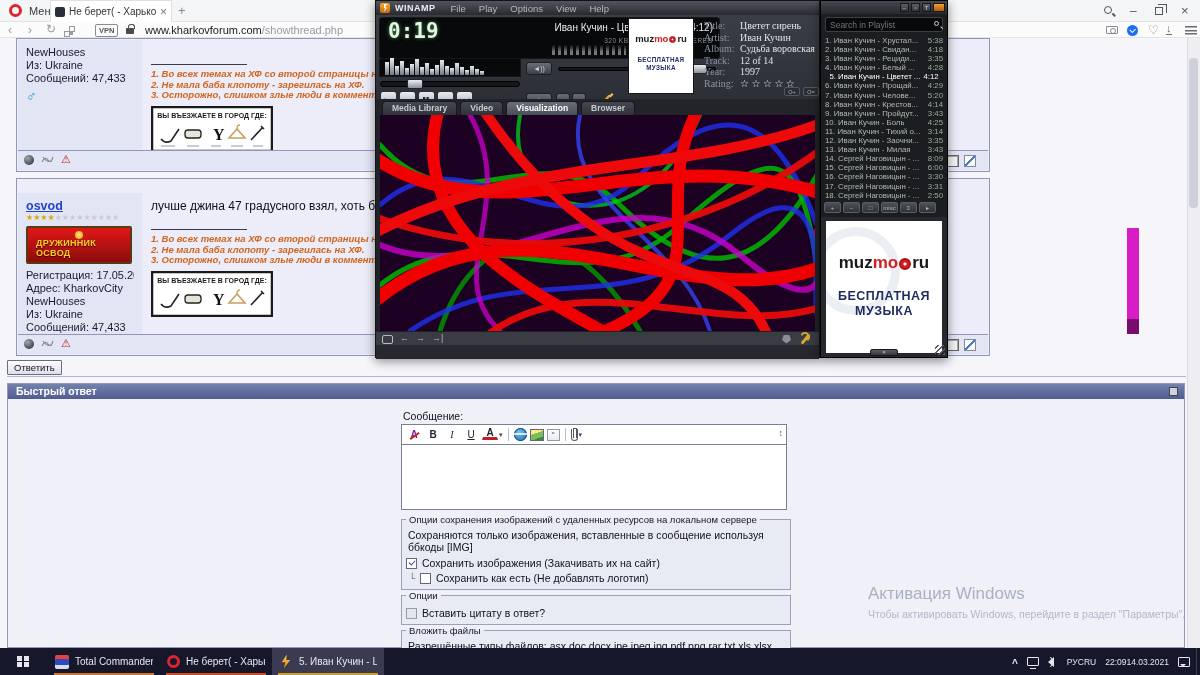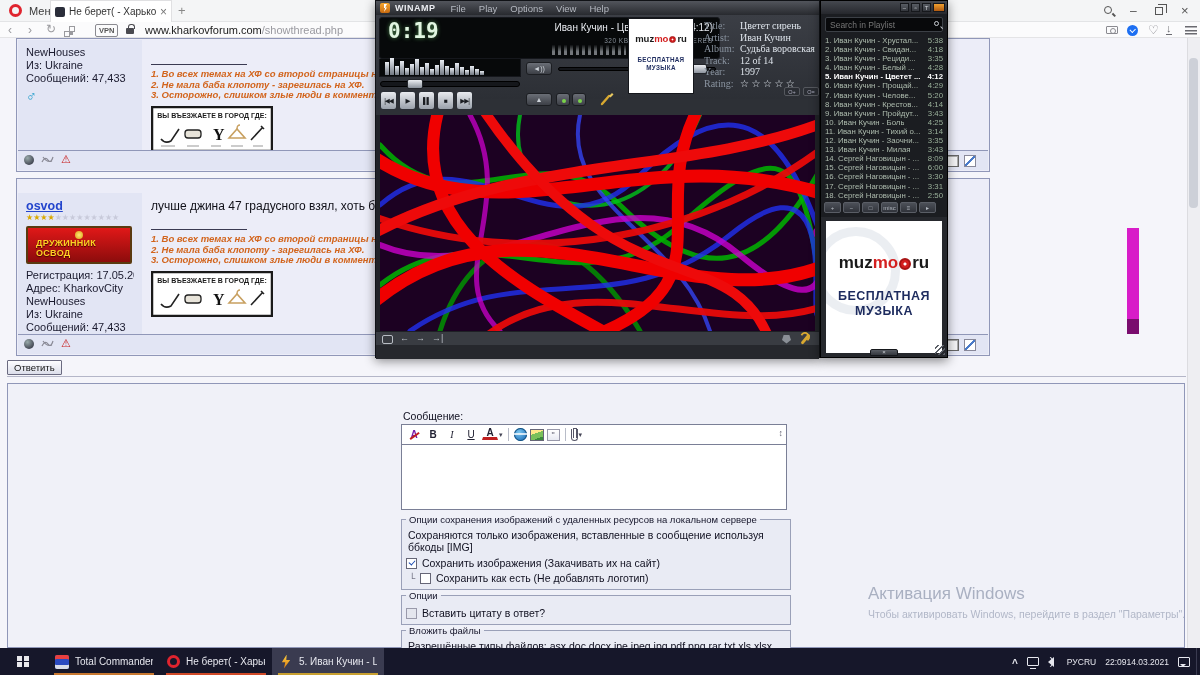--- a/index.html
+++ b/index.html
@@ -203,21 +203,21 @@
   .pl-ctls{position:absolute;right:2px;top:2px;display:flex;gap:2px;}
   .pl-ctl{width:9px;height:9px;background:linear-gradient(#595d64,#34373d);border:1px solid #16181c;color:#cfd3d8;font-size:6px;text-align:center;line-height:8px;}
   .pl-ctl.orange{background:linear-gradient(#f0a030,#b05a10);width:12px;}
   .pl-search{position:absolute;left:4px;top:16px;width:118px;height:15px;background:#08090b;border:1px solid #3c4046;border-radius:2px;color:#9aa0a8;font-size:8.5px;padding:0 14px 0 4px;font-family:"Liberation Sans",sans-serif;}
   .pl-mag{position:absolute;right:8px;top:20px;width:5px;height:5px;border:1.3px solid #c8ccd2;border-radius:50%;}
   .pl-mag::after{content:"";position:absolute;left:4.5px;top:4.5px;width:3px;height:1.3px;background:#c8ccd2;transform:rotate(45deg);}
   .pl-list{position:absolute;left:2px;right:2px;top:35px;height:164px;overflow:hidden;}
   .pl-row{display:flex;justify-content:space-between;font-size:7.8px;line-height:9.1px;color:#aebcae;padding:0 2px;white-space:nowrap;}
   .pl-row .pl-t{overflow:hidden;}
   .pl-row .pl-time{color:#9ab09a;margin-left:3px;}
-  .pl-row.current{color:#fff;font-weight:bold;}
+  .pl-row.current{color:#fff;font-weight:normal;justify-content:center;}
   .pl-row.current .pl-time{color:#fff;}
   .pl-btns{position:absolute;left:3px;top:201px;display:flex;gap:2px;}
   .pl-btn{width:17px;height:11px;background:linear-gradient(#4c5058,#30333a);border:1px solid #5a5e66;border-radius:2px;color:#b4bac2;font-size:6px;text-align:center;line-height:10px;}
   .art-win{position:absolute;left:0;right:0;top:216px;bottom:0;background:#26282d;}
   .art-big{position:absolute;left:5px;top:4px;width:116px;height:132px;background:#fff;text-align:center;overflow:hidden;}
   .art-big::before{content:"";position:absolute;left:-14px;top:6px;width:70px;height:70px;border:9px solid rgba(190,198,212,.3);border-radius:50%;}
   .art-big .brand{font-size:17px;font-weight:bold;margin-top:32px;position:relative;}
   .art-big .brand .hp{width:12px;height:12px;border-width:2px;vertical-align:-2px;}
   .art-lines-big{position:relative;font-size:12.5px;font-weight:bold;color:#1d2b5e;line-height:15px;margin-top:16px;letter-spacing:.5px;}
   .art-tab{position:absolute;left:50%;margin-left:-14px;bottom:1px;width:28px;height:7px;background:linear-gradient(#595d64,#34373d);border:1px solid #16181c;border-radius:2px 2px 0 0;color:#cfd3d8;font-size:6px;line-height:5px;text-align:center;}
@@ -396,20 +396,24 @@
           </div>
         </div>
       </div>
 
       <div class="img-strip"></div>
 
       <button class="fbtn reply-btn">Ответить</button>
       <div class="page-hr"></div>
 
       <div class="qr">
+        <div class="qr-head">
+          <span>Быстрый ответ</span>
+          <span class="qr-collapse"></span>
+        </div>
         <div class="qr-form">
           <div class="msg-label">Сообщение:</div>
           <div class="ed-toolbar">
             <span class="tbtn rm">A</span>
             <span class="tbtn b">B</span>
             <span class="tbtn i">I</span>
             <span class="tbtn u">U</span>
             <span class="tbtn col">A</span>
             <span class="tb-caret">▾</span>
             <span class="tb-sep"></span>
@@ -570,20 +574,27 @@
             <span class="meta-l">Rating:</span>
             <span class="meta-v">☆ ☆ ☆ ☆ ☆</span>
           </div>
         </div>
       <div class="meta-btns">
 
       <span class="mb">O+</span>
           <span class="mb">O=</span>
         </div>
     </div>
+    <div class="wa-tabs">
+
+    <span class="wa-tab"><span>Media Library</span></span>
+        <span class="wa-tab"><span>Video</span></span>
+        <span class="wa-tab current"><span>Visualization</span></span>
+        <span class="wa-tab"><span>Browser</span></span>
+      </div>
     <div class="wa-vis">
       <svg width="437" height="216" viewBox="0 0 437 216" preserveAspectRatio="none">
         <rect width="437" height="216" fill="#1c0122"></rect>
         <g fill="none" stroke-linecap="round">
           <path d="M0,30 C80,120 160,10 240,90 S380,160 437,60" stroke="#00b400" stroke-width="5" opacity=".85"></path>
           <path d="M0,170 C100,90 200,200 300,110 S420,40 437,150" stroke="#00b400" stroke-width="5" opacity=".85"></path>
           <path d="M60,216 C90,120 180,80 260,216" stroke="#009a00" stroke-width="5" opacity=".8"></path>
           <path d="M140,0 C120,100 260,140 320,0" stroke="#00c41a" stroke-width="4" opacity=".8"></path>
           <path d="M0,90 C90,10 170,150 260,60 S400,10 437,110" stroke="#2030f0" stroke-width="5" opacity=".8"></path>
           <path d="M30,216 C140,140 240,210 350,120 S430,190 437,200" stroke="#2030f0" stroke-width="5" opacity=".8"></path>

